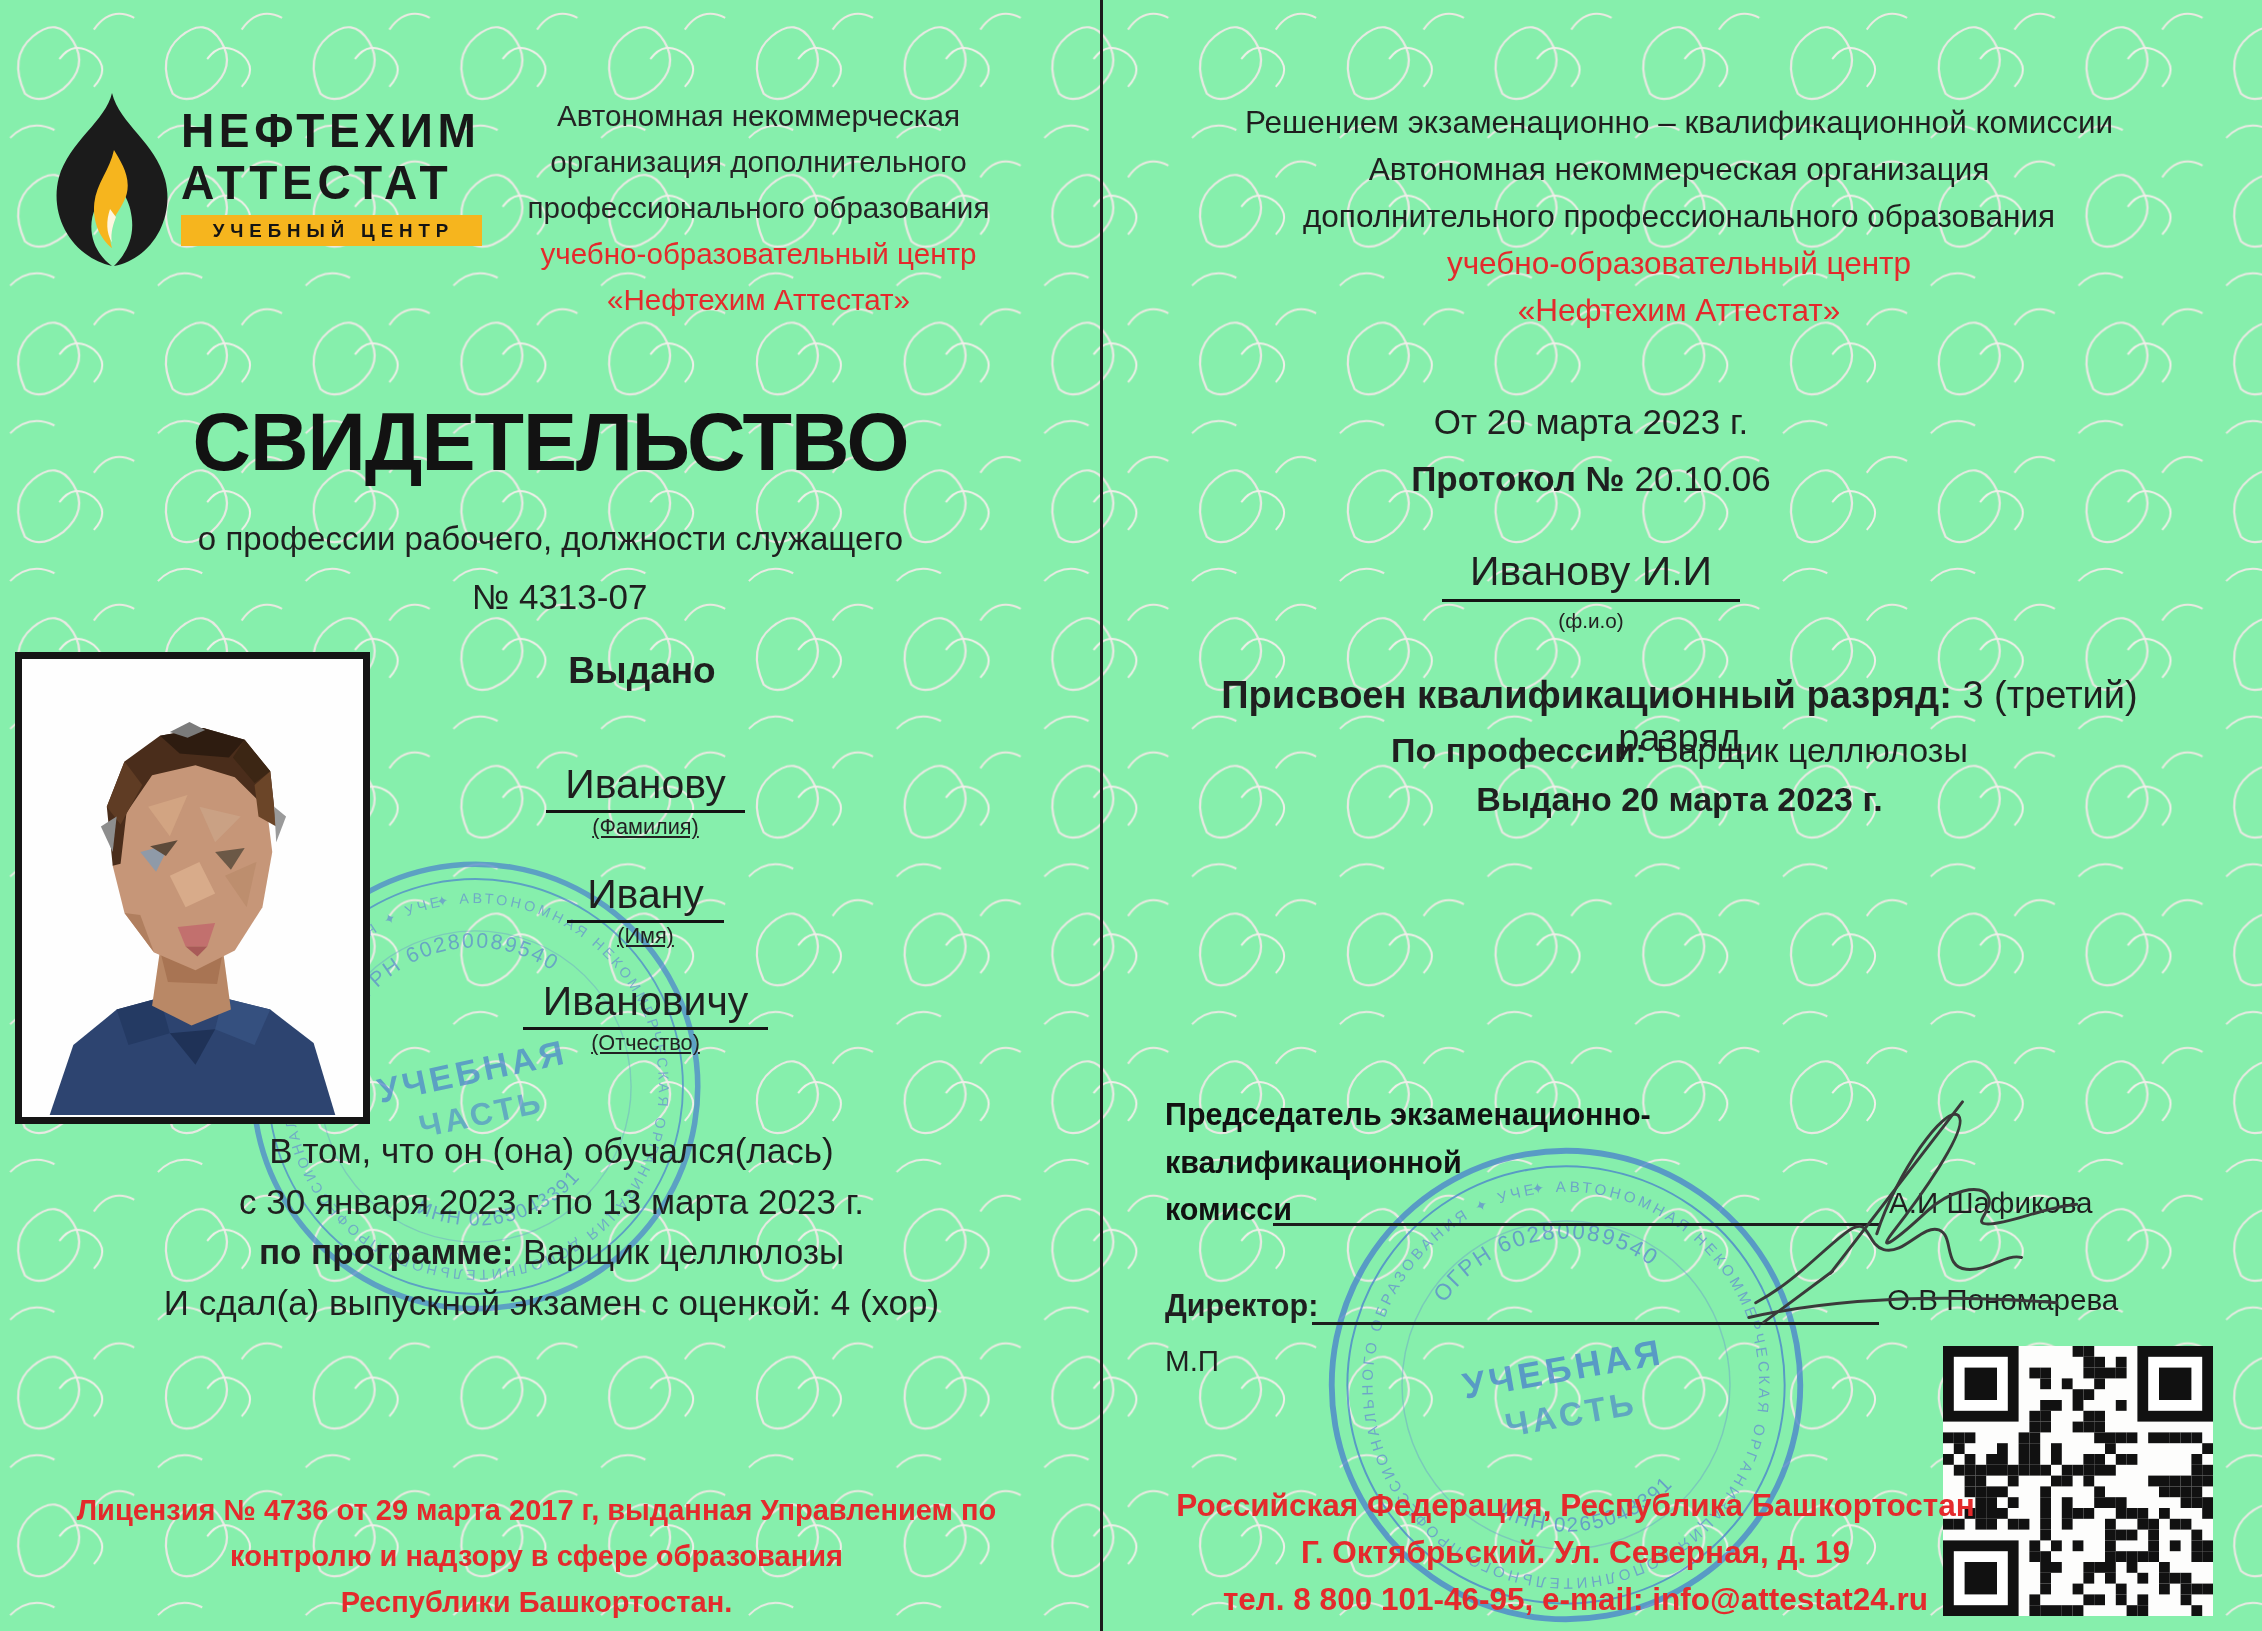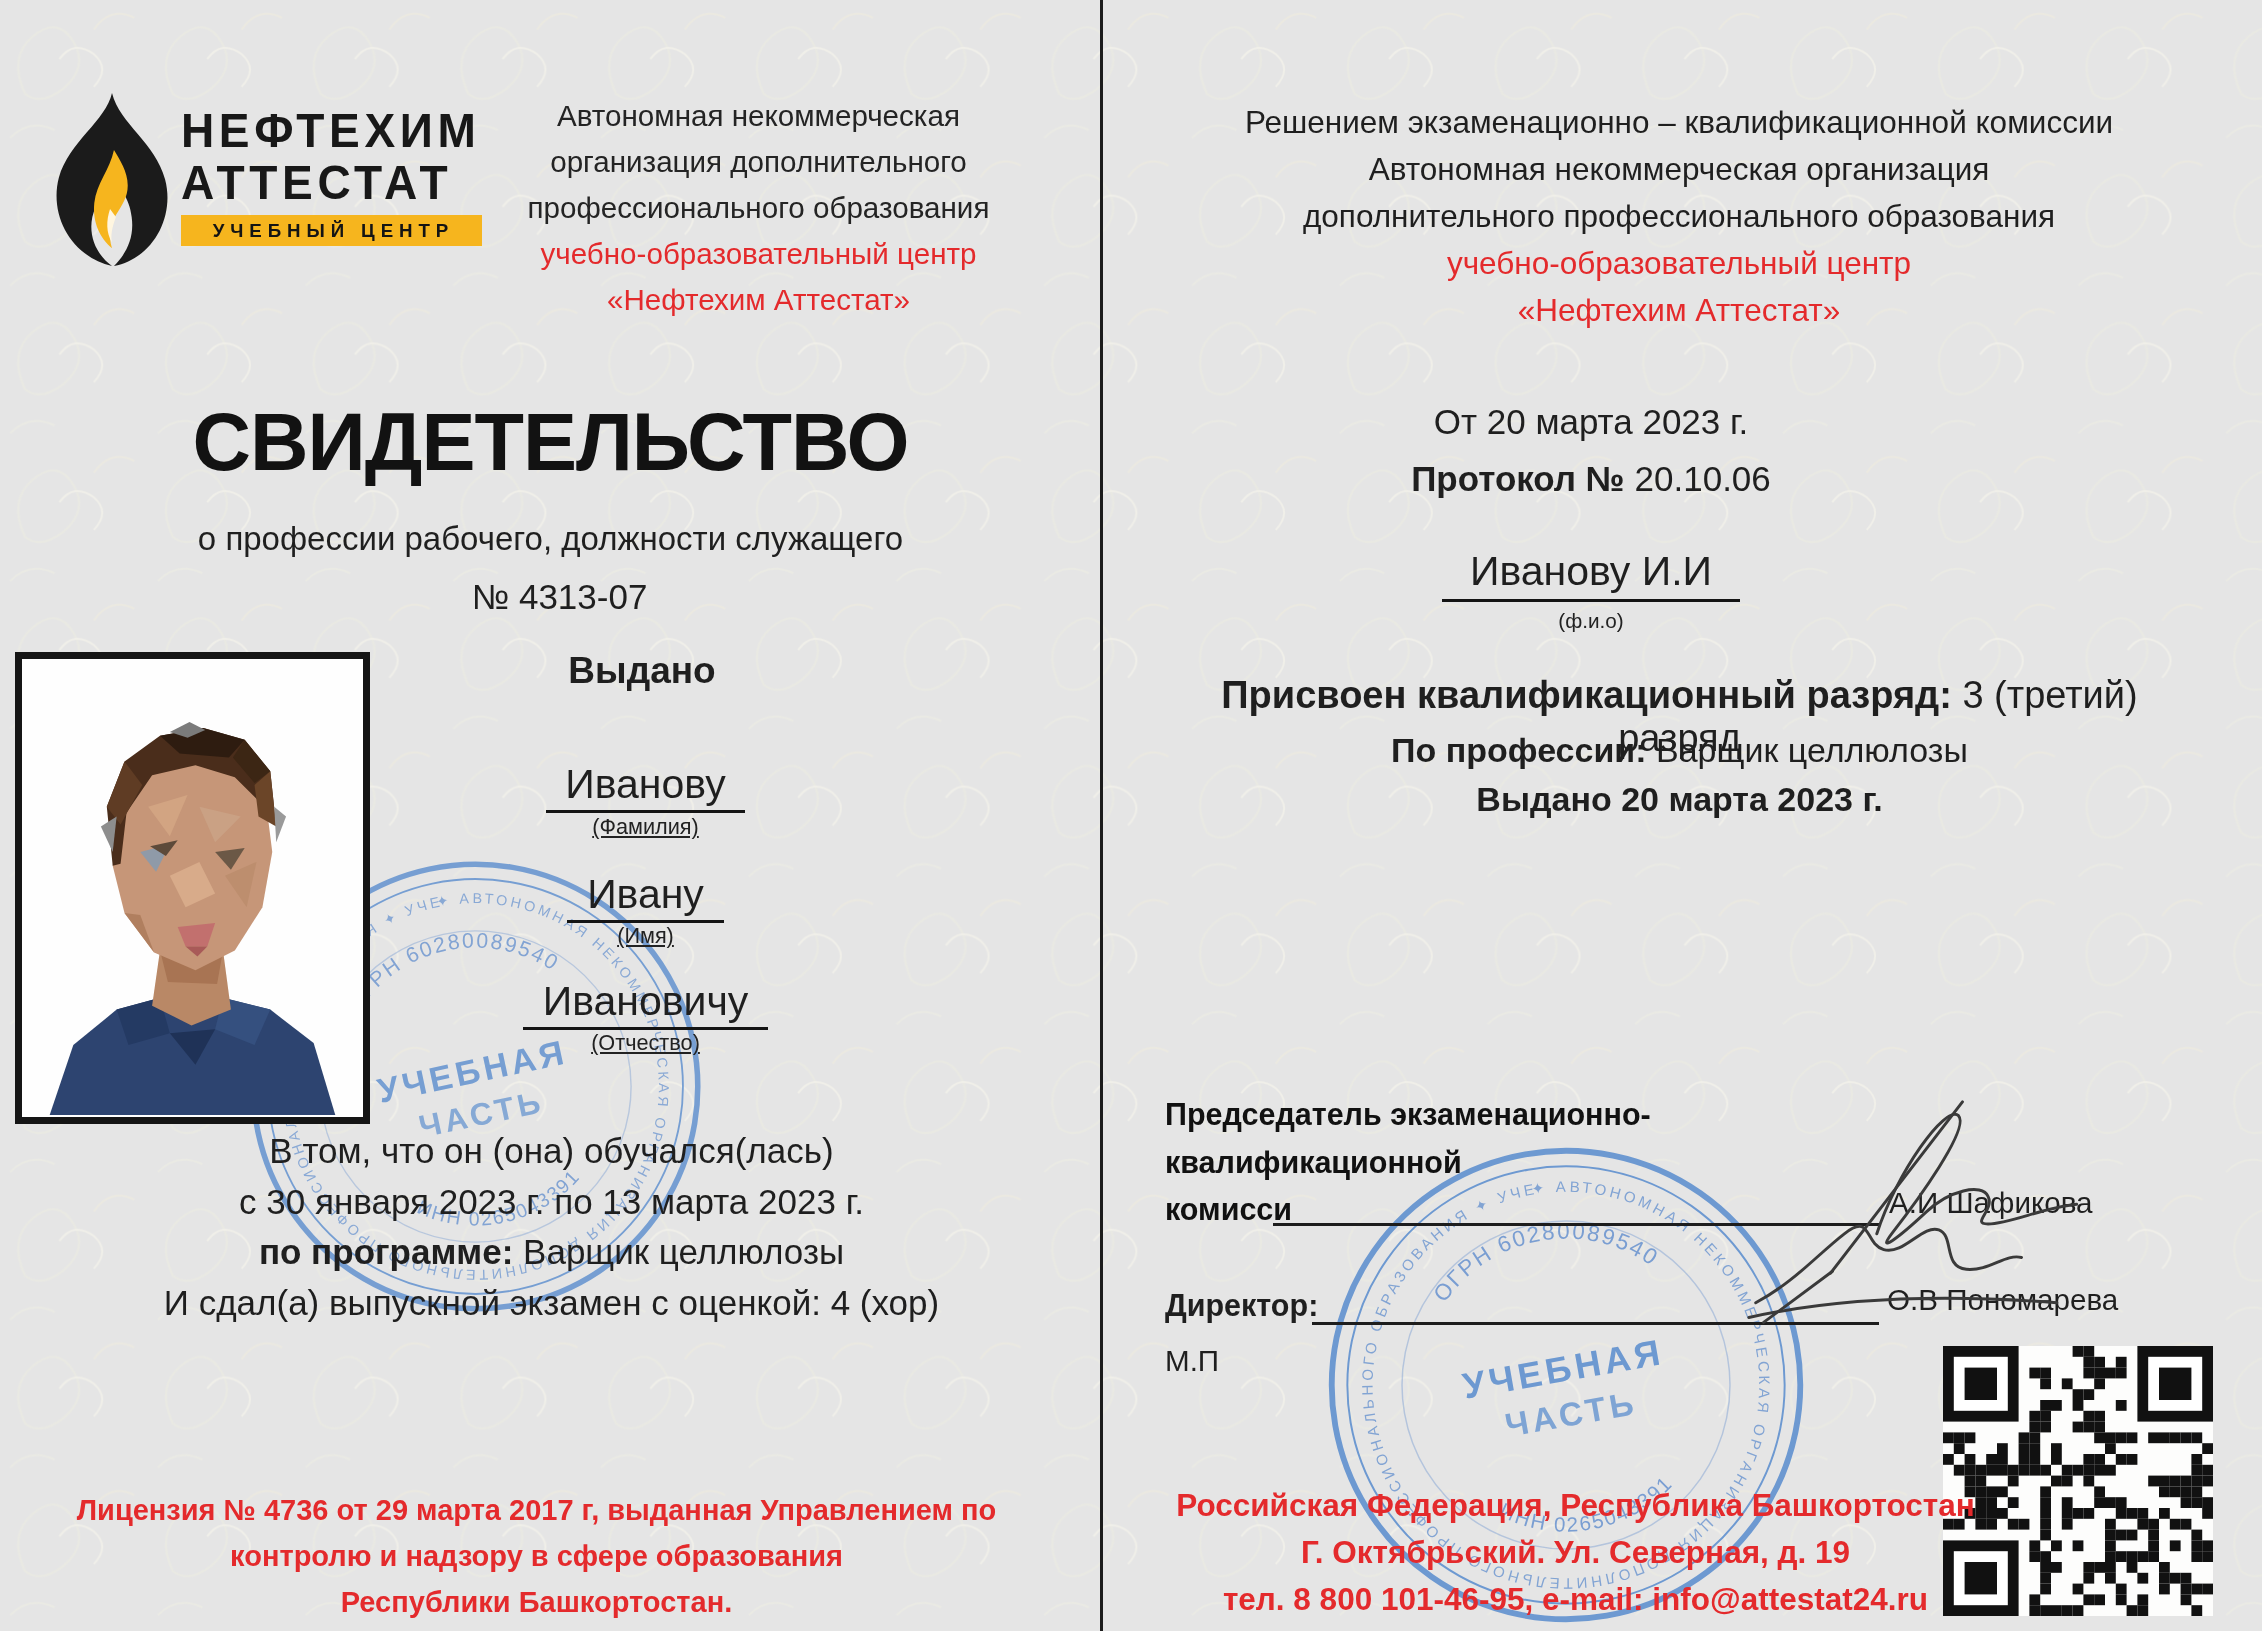--- a/index.html
+++ b/index.html
@@ -1,17 +1,17 @@
 <!DOCTYPE html>
 <html><head>
 <meta charset="utf-8">
 <style>
   * { margin:0; padding:0; box-sizing:border-box; }
   body { background:#888; font-family:"Liberation Sans", sans-serif; }
-  .canvas { position:relative; width:2263px; height:1631px; background:#e5e5e5; overflow:hidden; color:#1f1f1f; }
+  .canvas { position:relative; width:2263px; height:1631px; background:#86efac; overflow:hidden; color:#1f1f1f; }
   .wm { position:absolute; left:0; top:0; z-index:0; }
   .abs { position:absolute; z-index:3; }
   .ctr { text-align:center; }
   .red { color:#e42a2c; }
   .b { font-weight:700; }
 
   .divider { position:absolute; left:1100px; top:0; width:3px; height:1631px; background:#1c1c1c; z-index:4; }
 
   
   .flame-wrap { left:49px; top:91px; width:126px; height:179px; }

